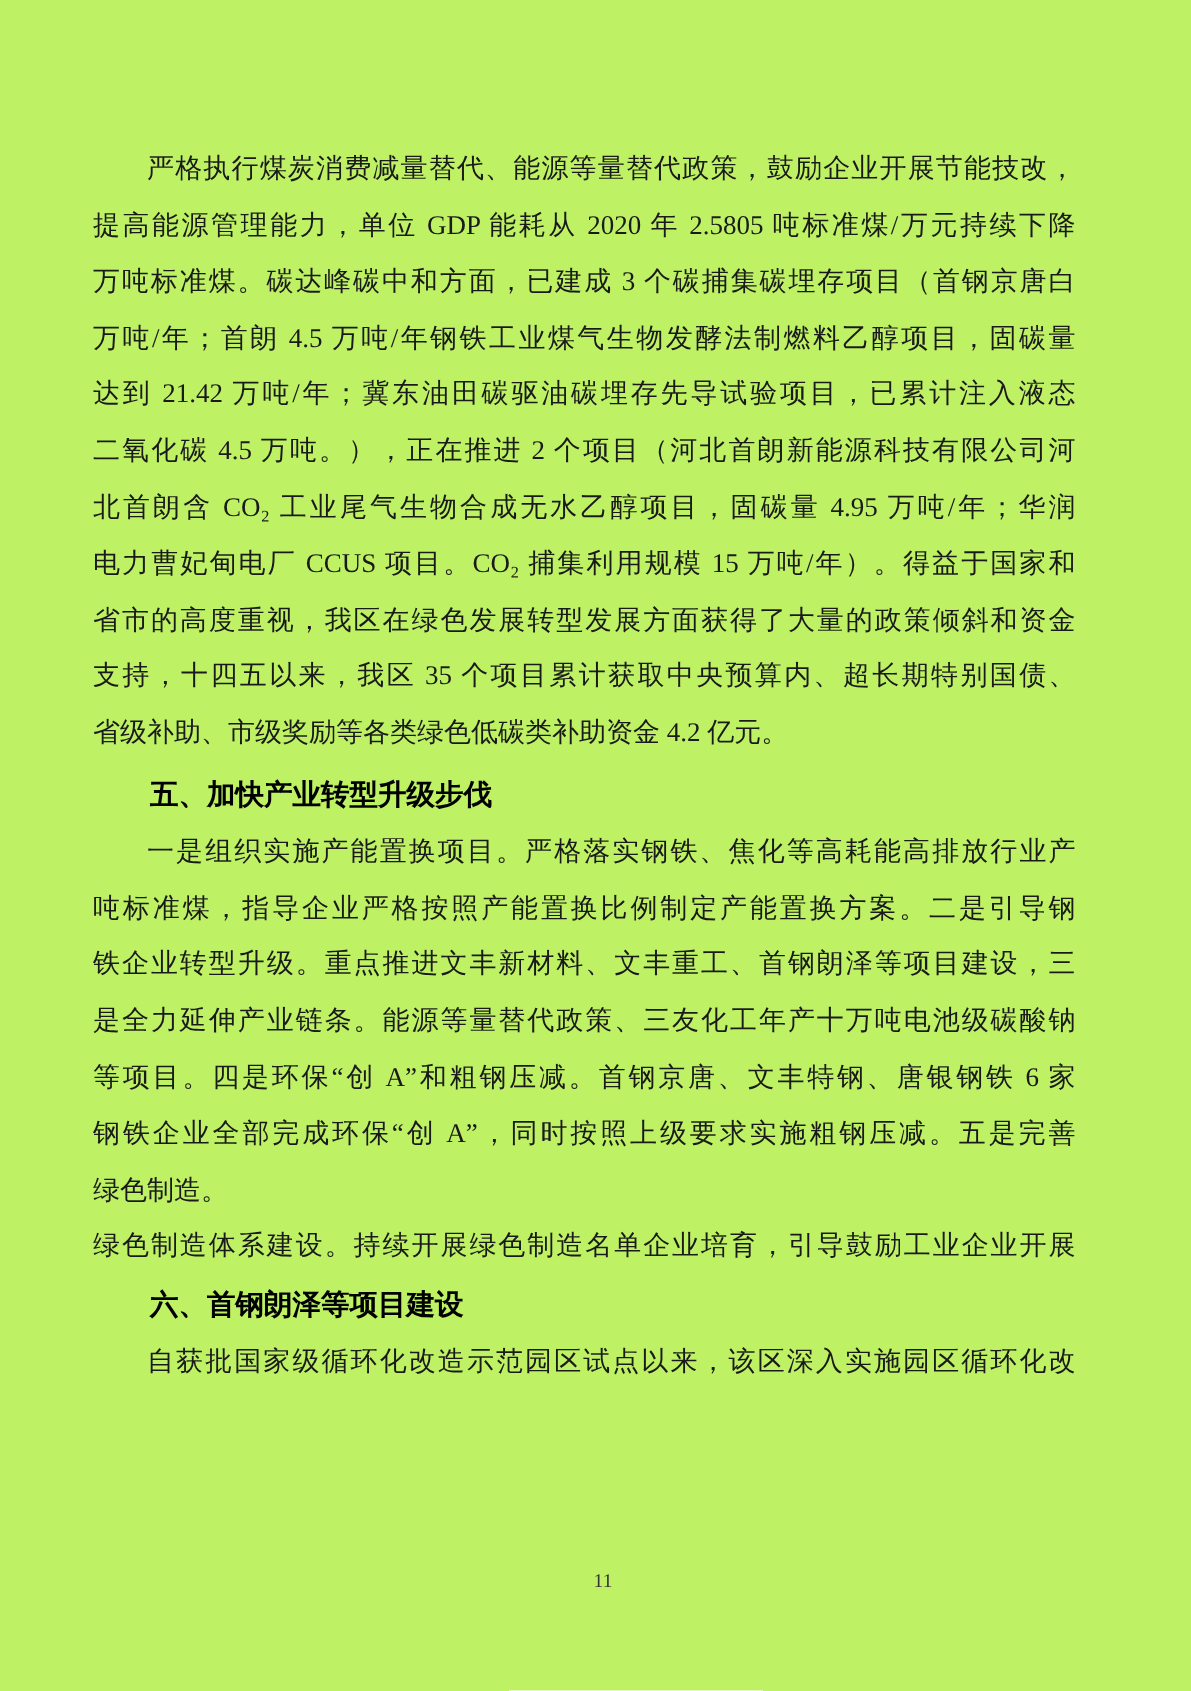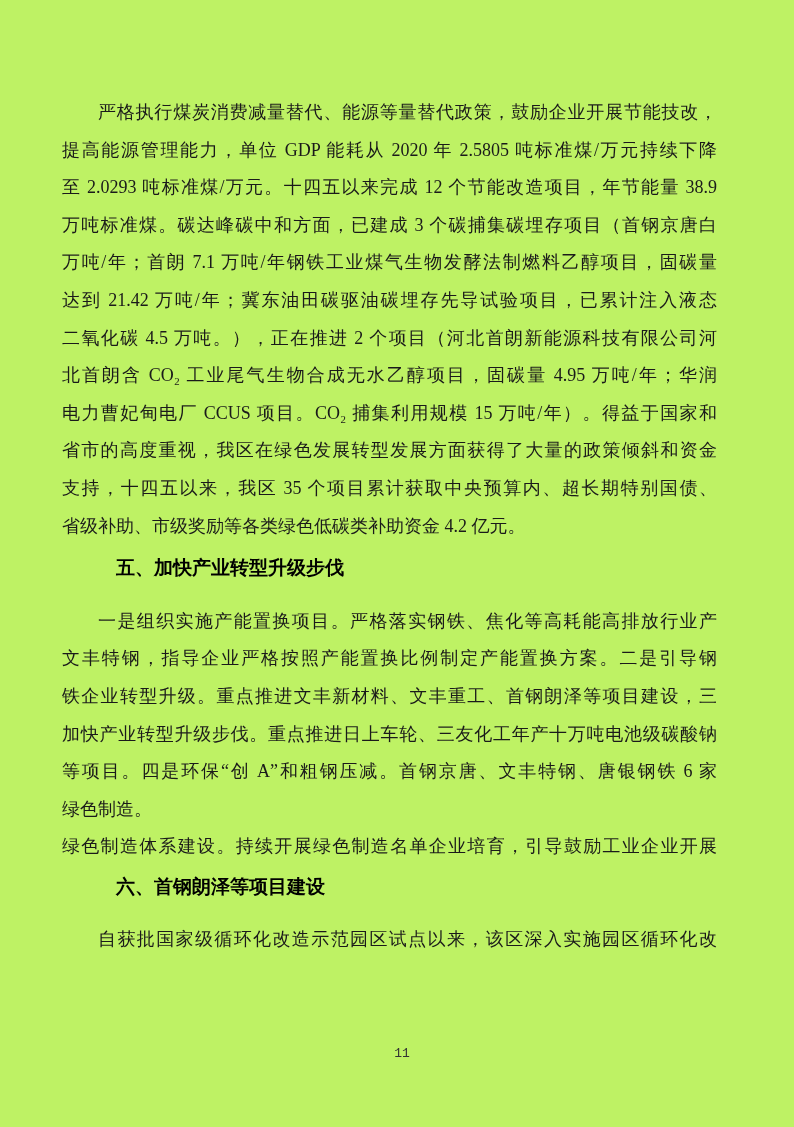--- a/index.html
+++ b/index.html
@@ -22,70 +22,70 @@
     font-size: 18px;
     line-height: 37.6px;
     height: 37.6px;
     text-align: justify;
     text-align-last: justify;
     overflow: hidden;
   }
   .ln.indent { text-indent: 2em; }
   .ln.end { text-align-last: left; }
   .heading {
-    margin: 16px;
+    margin: 0;
     font-family: "Liberation Sans", "DejaVu Sans", sans-serif;
     font-weight: 700;
     font-size: 19px;
     line-height: 37.6px;
     height: 37.6px;
     color: #000000;
     text-indent: 2em;
     text-align: left;
   }
   .heading.h-five { margin-top: 4px; }
   .heading.h-six  { margin-top: 2px; }
   .page-number {
     position: absolute;
     left: 10px;
     right: 0;
     top: 1045px;
     text-align: center;
     font-size: 13px;
     line-height: 18px;
     color: #333333;
-    font-family: Liberation Mono, monospace;
+    font-family: Liberation Serif, serif;
   }
 </style>
 </head>
 <body>
 
 <div class="page">
   <div class="body-text">
 
     <div class="ln indent">严格执行煤炭消费减量替代、能源等量替代政策，鼓励企业开展节能技改，</div>
     <div class="ln">提高能源管理能力，单位 GDP 能耗从 2020 年 2.5805 吨标准煤/万元持续下降</div>
-    <div class="ln">至 2.0293 吨标准煤/万元。十四五以来完成 12 个节能改造项目，年节能量 38.9</div>
     <div class="ln">万吨标准煤。碳达峰碳中和方面，已建成 3 个碳捕集碳埋存项目（首钢京唐白</div>
-    <div class="ln">万吨/年；首朗 7.1 万吨/年钢铁工业煤气生物发酵法制燃料乙醇项目，固碳量</div>
+    <div class="ln">万吨/年；首朗 4.5 万吨/年钢铁工业煤气生物发酵法制燃料乙醇项目，固碳量</div>
     <div class="ln">达到 21.42 万吨/年；冀东油田碳驱油碳埋存先导试验项目，已累计注入液态</div>
     <div class="ln">二氧化碳 4.5 万吨。），正在推进 2 个项目（河北首朗新能源科技有限公司河</div>
     <div class="ln">北首朗含 CO₂ 工业尾气生物合成无水乙醇项目，固碳量 4.95 万吨/年；华润</div>
     <div class="ln">电力曹妃甸电厂 CCUS 项目。CO₂ 捕集利用规模 15 万吨/年）。得益于国家和</div>
     <div class="ln">省市的高度重视，我区在绿色发展转型发展方面获得了大量的政策倾斜和资金</div>
     <div class="ln">支持，十四五以来，我区 35 个项目累计获取中央预算内、超长期特别国债、</div>
     <div class="ln end">省级补助、市级奖励等各类绿色低碳类补助资金 4.2 亿元。</div>
 
     <h2 class="heading h-five">五、加快产业转型升级步伐</h2>
 
     <div class="ln indent">一是组织实施产能置换项目。严格落实钢铁、焦化等高耗能高排放行业产</div>
-    <div class="ln">文丰特钢，指导企业严格按照产能置换比例制定产能置换方案。二是引导钢</div>
+    <div class="ln">吨标准煤，指导企业严格按照产能置换比例制定产能置换方案。二是引导钢</div>
     <div class="ln">铁企业转型升级。重点推进文丰新材料、文丰重工、首钢朗泽等项目建设，三</div>
-    <div class="ln">加快产业转型升级步伐。重点推进日上车轮、三友化工年产十万吨电池级碳酸钠</div>
+    <div class="ln">是全力延伸产业链条。能源等量替代政策、三友化工年产十万吨电池级碳酸钠</div>
     <div class="ln">等项目。四是环保“创 A”和粗钢压减。首钢京唐、文丰特钢、唐银钢铁 6 家</div>
+    <div class="ln">钢铁企业全部完成环保“创 A”，同时按照上级要求实施粗钢压减。五是完善</div>
     <div class="ln end">绿色制造。</div>
     <div class="ln">绿色制造体系建设。持续开展绿色制造名单企业培育，引导鼓励工业企业开展</div>
 
     <h2 class="heading h-six">六、首钢朗泽等项目建设</h2>
 
     <div class="ln indent">自获批国家级循环化改造示范园区试点以来，该区深入实施园区循环化改</div>
 
   </div>
 
   <div class="page-number">11</div>

